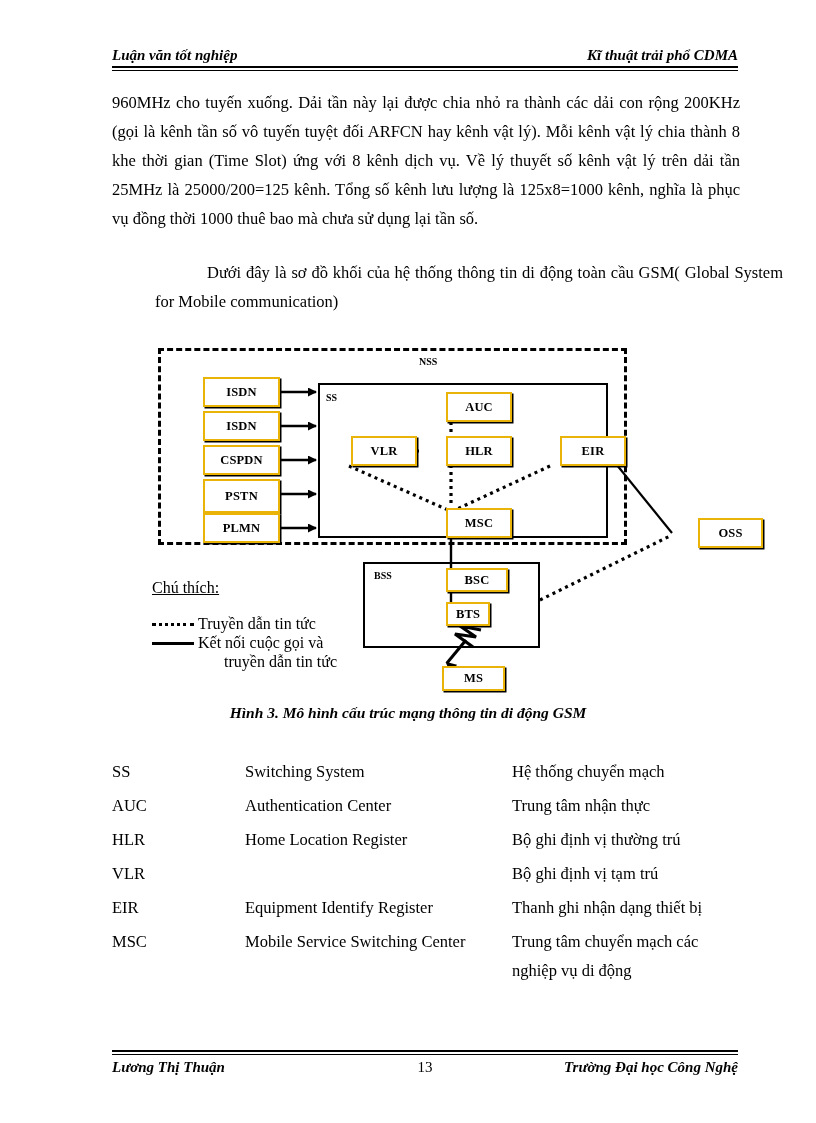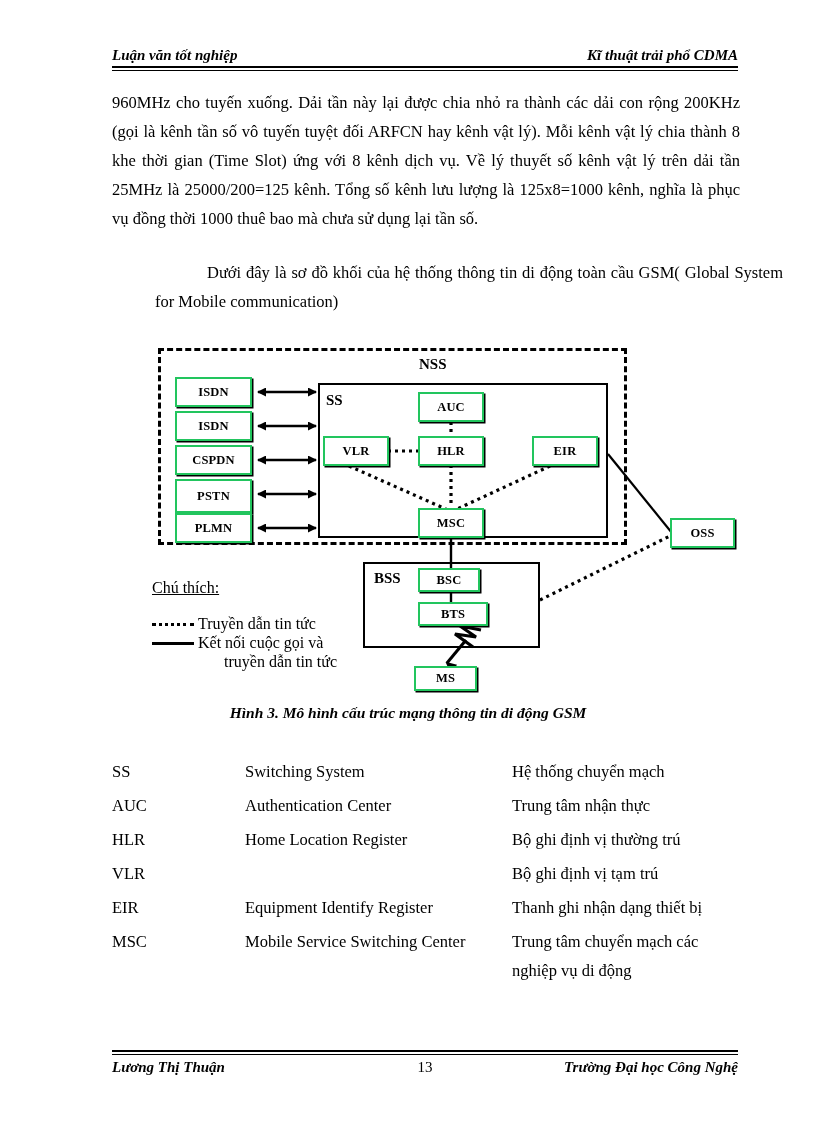--- a/index.html
+++ b/index.html
@@ -71,38 +71,39 @@
     left: 0;
     top: 0;
     width: 816px;
     height: 375px;
   }
 
   
   .dbox {
     position: absolute;
     box-sizing: border-box;
-    border: 2px solid #22c55e;
+    border: 2px solid #eab308;
     background: #ffffff;
     font-weight: bold;
     font-size: 12.5px;
     font-family: "Liberation Serif", serif;
     display: flex;
     align-items: center;
     justify-content: center;
     letter-spacing: 0.2px;
     z-index: 6;
     
     box-shadow: 1.5px 1.5px 0 0 #000;
+    margin-left: 28px;
   }
 
   .group-label {
     position: absolute;
     font-weight: bold;
-    font-size: 15px;
+    font-size: 10px;
     z-index: 7;
     white-space: nowrap;
   }
 
   .nss-frame {
     position: absolute;
     box-sizing: border-box;
     border: 3px dashed #000;
     z-index: 2;
   }
@@ -327,21 +328,21 @@
     <div class="dbox" style="left:670px; top:188px; width:65px; height:30px;">
       <span>OSS</span>
     </div>
 
     <div class="bss-frame" style="left:363px; top:232px; width:177px; height:86px;"></div>
     <div class="group-label" style="left:374px; top:240px;">BSS</div>
 
     <div class="dbox" style="left:418px; top:238px; width:62px; height:24px;">
       <span>BSC</span>
     </div>
-    <div class="dbox" style="left:418px; top:272px; width:70px; height:24px;">
+    <div class="dbox" style="left:418px; top:272px; width:44px; height:24px;">
       <span>BTS</span>
     </div>
 
     <div class="dbox" style="left:414px; top:336px; width:63px; height:25px;">
       <span>MS</span>
     </div>
 
     <div class="legend">
       <div class="legend-title">Chú thích:</div>
       <div class="legend-row">

